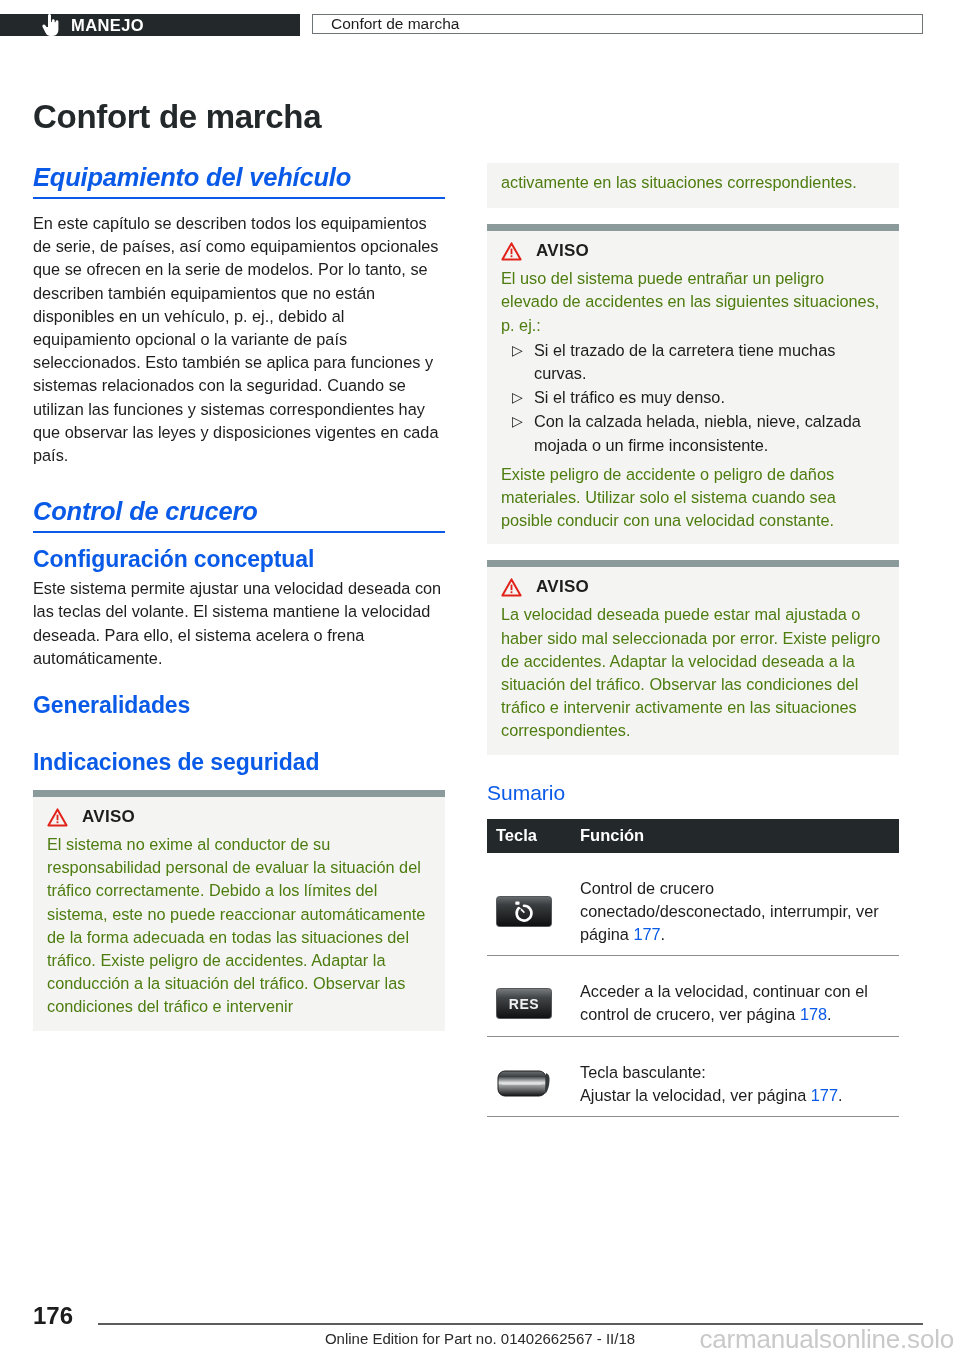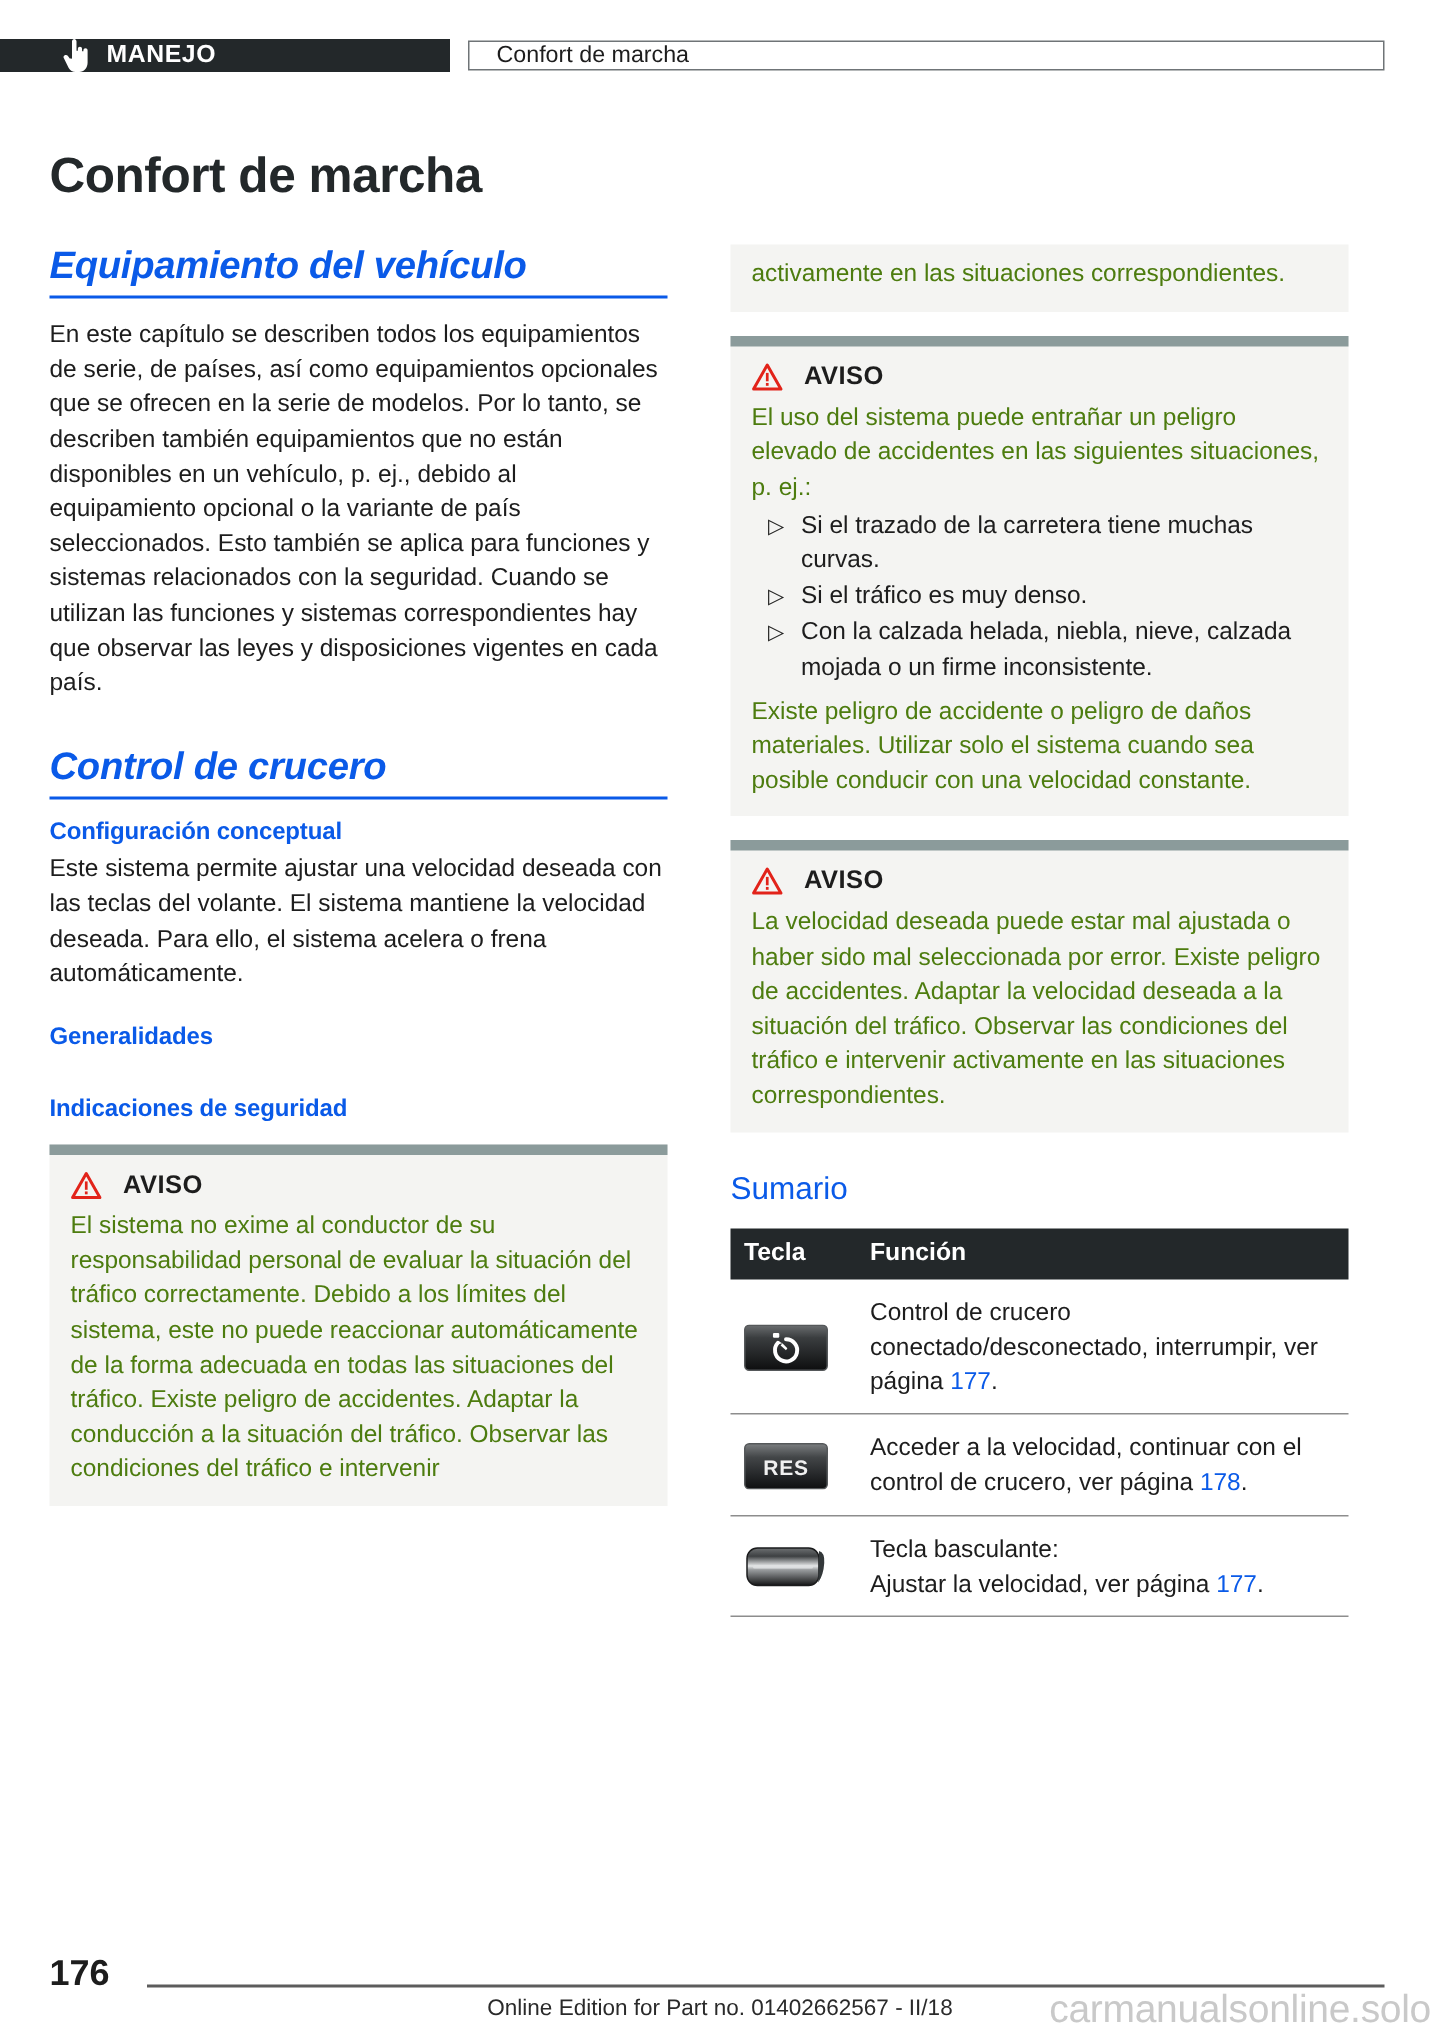--- a/index.html
+++ b/index.html
@@ -12,21 +12,21 @@
     height: 1362px;
     font-family: "Liberation Sans", sans-serif;
     color: #1d1d1d;
     position: relative;
     overflow: hidden;
   }
 
   
   .page-header {
     display: flex;
-    align-items: center;
+    align-items: flex-start;
     height: 45px;
     margin-top: 14px;
   }
   .header-chapter {
     background: #23282a;
     color: #ffffff;
     width: 300px;
     display: flex;
     align-items: center;
     padding-left: 42px;
@@ -89,21 +89,21 @@
     font-size: 25.5px;
     font-weight: bold;
     letter-spacing: -0.2px;
     padding-bottom: 5px;
     border-bottom: 2.5px solid #0a5ae8;
     margin: 0 0 13px 0;
     font-style: italic;
   }
   .h2-blue {
     color: #0a5ae8;
-    font-size: 16px;
+    font-size: 23px;
     font-weight: bold;
     margin: 0 0 4px 0;
     letter-spacing: -0.1px;
   }
   .h3-blue {
     color: #5b9bf0;
     font-size: 19px;
     font-weight: bold;
     margin: 0 0 11px 0;
     letter-spacing: -0.1px;
@@ -201,21 +201,21 @@
     font-size: 16.5px;
     font-weight: bold;
     text-align: left;
     padding: 7px 0 8px 0;
   }
   th.col-key { width: 72px; padding-left: 9px !important; }
   th.col-fn { padding-left: 12px !important; }
 
   table.key-table tbody td {
     border-bottom: 1.4px solid #8d8d8d;
-    padding: 11px 0 9px 0;
+    padding: 24px 0 9px 0;
     vertical-align: middle;
     font-size: 16.3px;
     line-height: 23.2px;
   }
   td.cell-key { width: 72px; padding-left: 9px !important; }
   td.cell-fn { padding-left: 12px !important; padding-right: 4px !important; }
   .pageref { color: #0a5ae8; }
 
   
   .btn-img {

